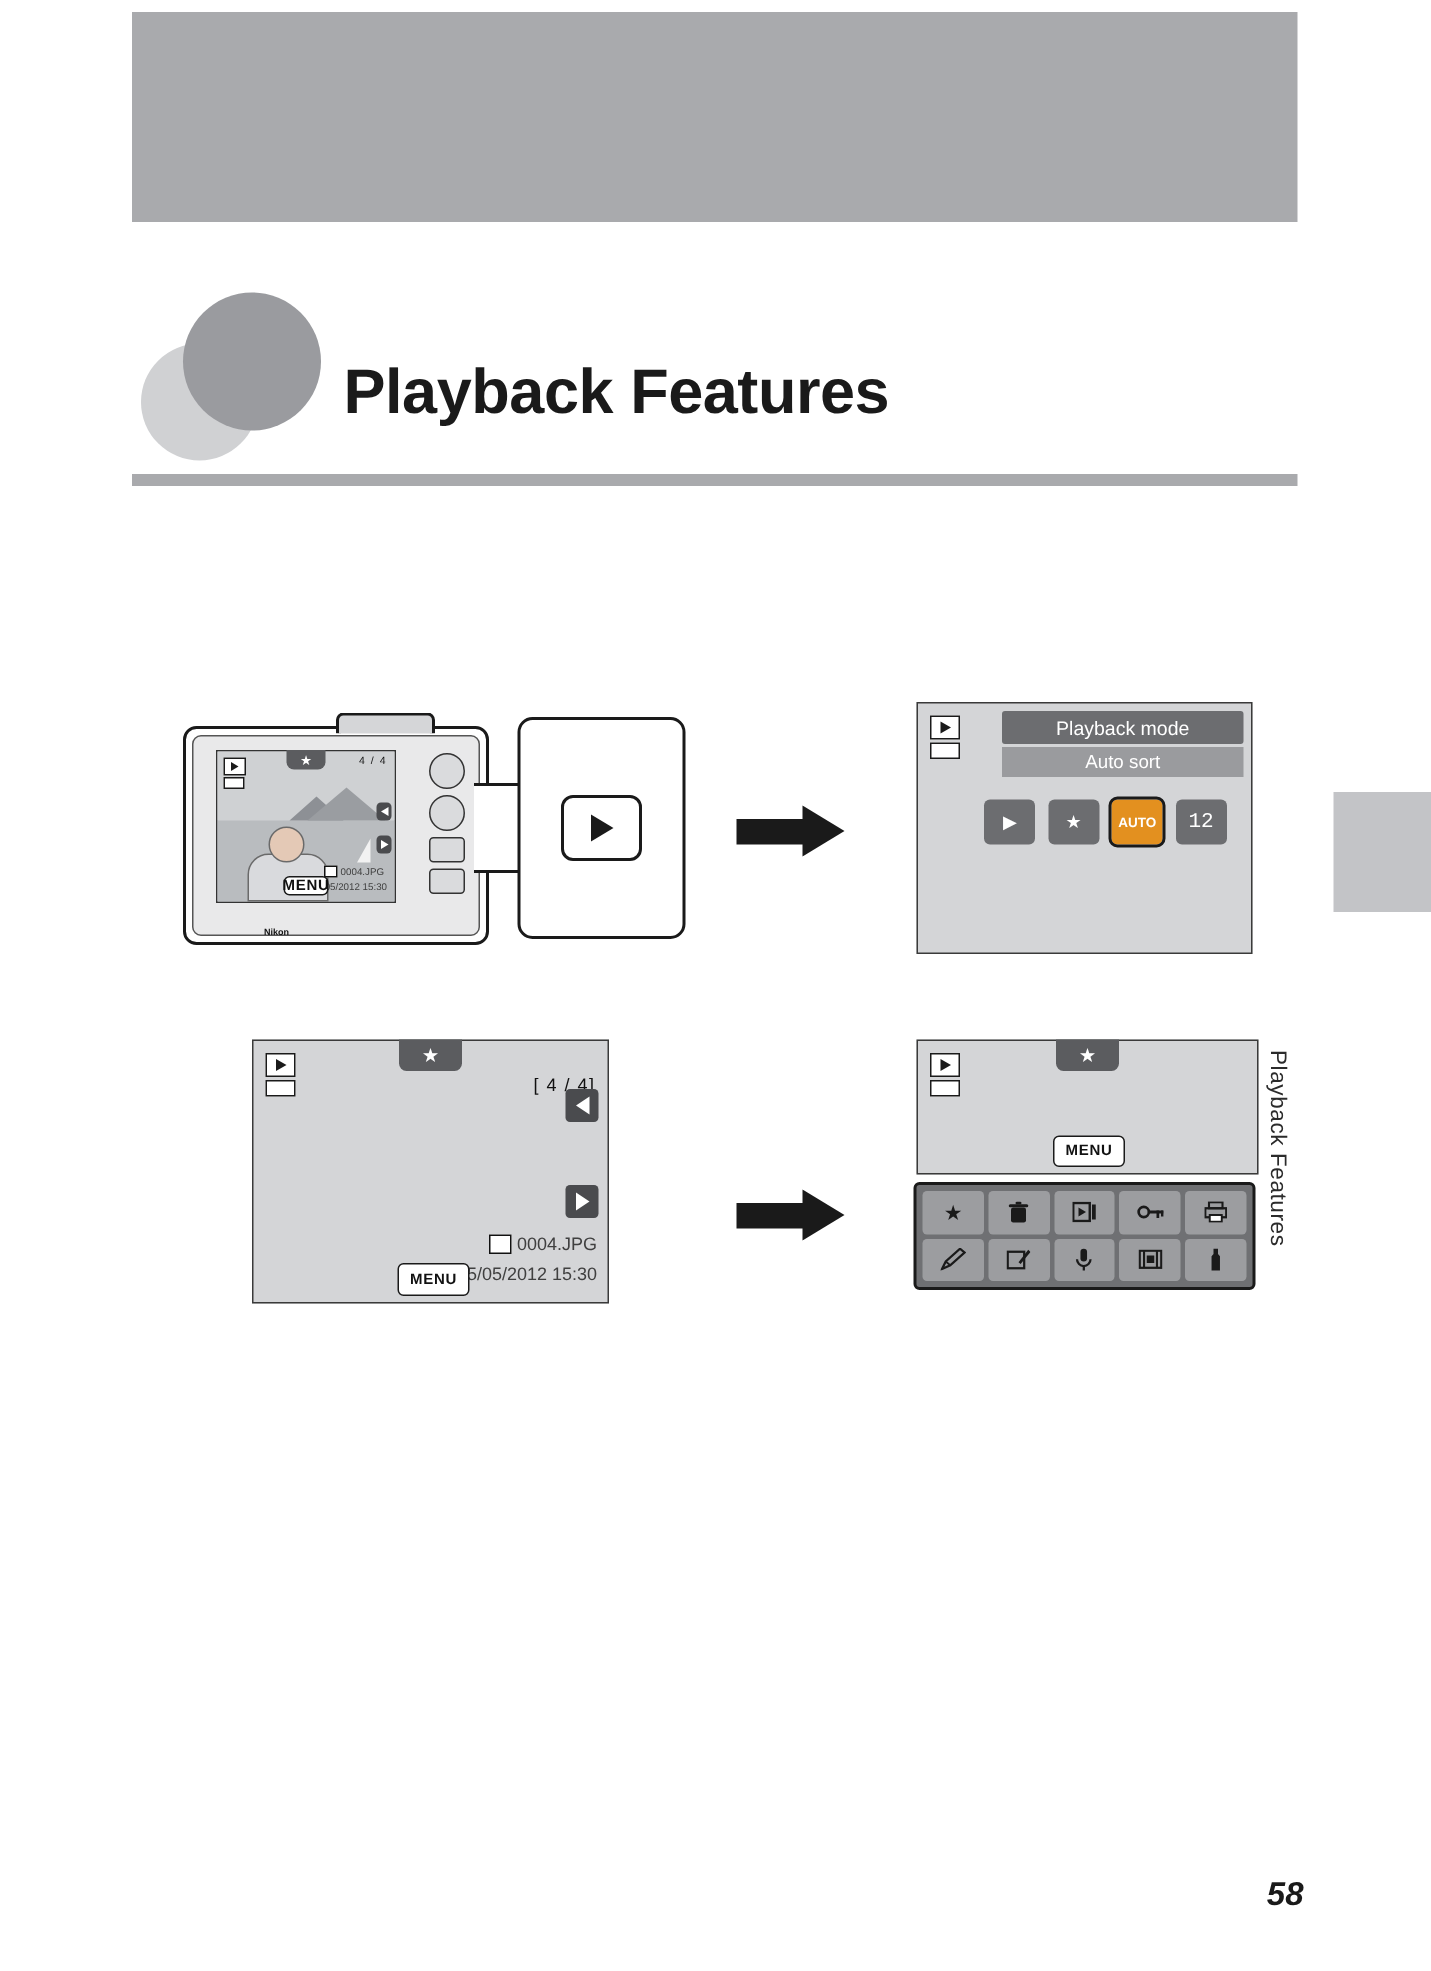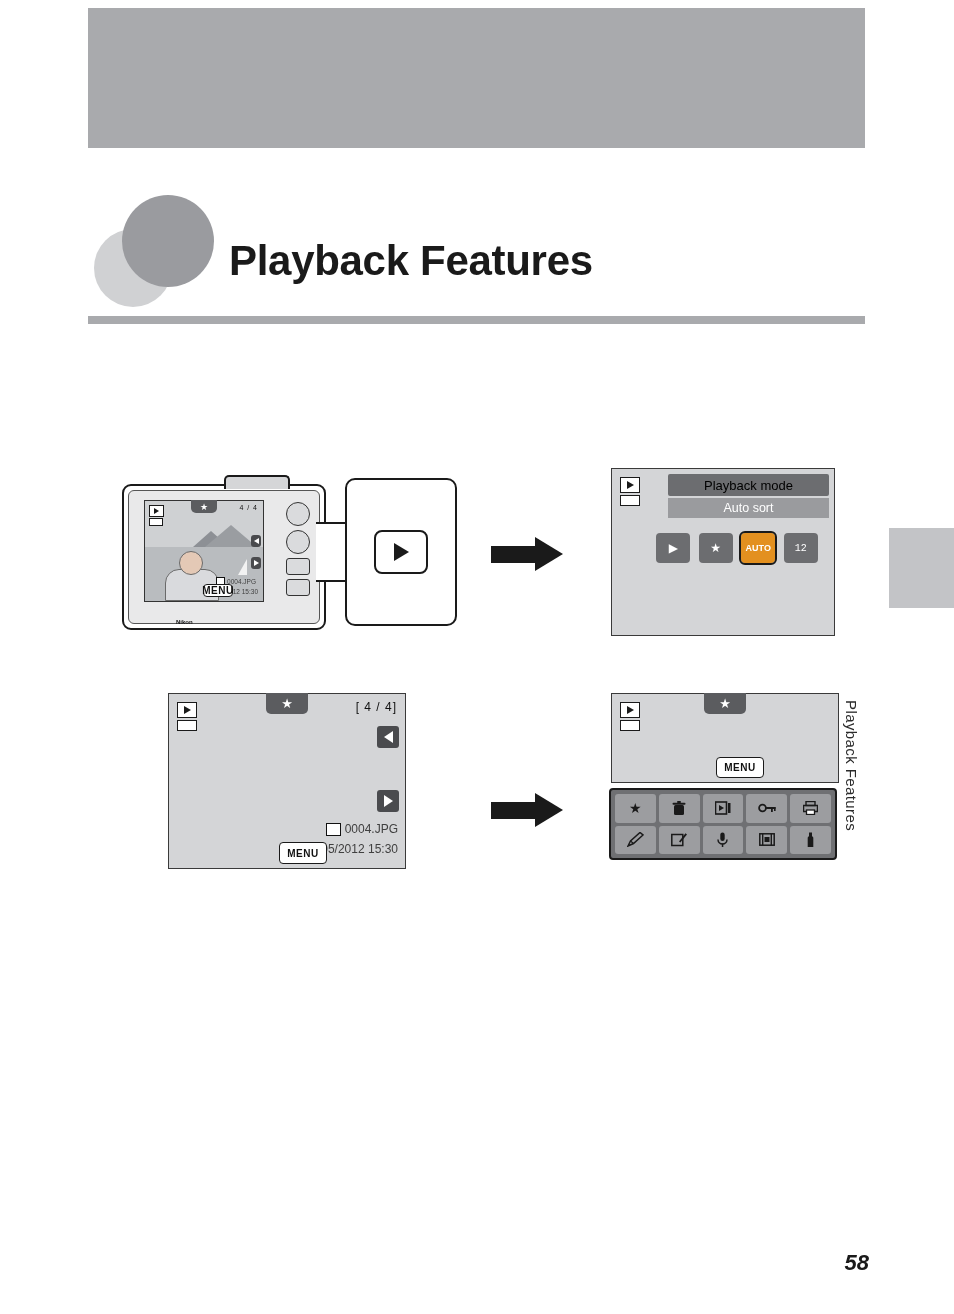--- a/index.html
+++ b/index.html
@@ -183,35 +183,35 @@
   .side-arrow .t-l{
     width:0;height:0;border-top:6px solid transparent;border-bottom:6px solid transparent;
     border-right:9px solid #fff;
   }
   .side-arrow .t-r{
     width:0;height:0;border-top:6px solid transparent;border-bottom:6px solid transparent;
     border-left:9px solid #fff;
   }
   .menu-btn{
     position:absolute;background:#fff;border:1.5px solid #1a1a1a;border-radius:4px;
-    display:flex;align-items:center;justify-content:center;margin-left:14px;
+    display:flex;align-items:center;justify-content:center;
   }
   .menu-btn span{font-size:10px;font-weight:bold;color:#111;letter-spacing:.5px;}
   .file-line{
     position:absolute;right:7px;font-size:12px;color:#404040;
     display:flex;align-items:center;gap:4px;
   }
   .file-ic{
     width:13px;height:11px;border:1.2px solid #111;background:#fff;
   }
 
   
   .pm-title{
     position:absolute;left:56px;top:5px;width:auto;right:5px;height:22px;
-    background:#6c6d70;color:#000000;font-size:13px;
+    background:#6c6d70;color:#ffffff;font-size:13px;
     display:flex;align-items:center;justify-content:center;border-radius:2px;
   }
   .pm-sub{
     position:absolute;left:56px;top:29px;right:5px;height:20px;
     background:#9a9b9e;color:#fff;font-size:12.5px;
     display:flex;align-items:center;justify-content:center;
   }
   .pm-icons{
     position:absolute;left:40px;top:60px;right:12px;height:38px;
     display:flex;align-items:center;justify-content:space-around;
@@ -314,33 +314,33 @@
     <div class="pm-icons">
       <div class="pm-ic">
           <span>▶</span>
         </div>
       <div class="pm-ic">
           <span>★</span>
         </div>
       <div class="pm-ic sel" style="font-size:9px;font-weight:bold;">
           <span>AUTO</span>
         </div>
-      <div class="pm-ic" style="font-size:10px;font-family:Liberation Mono, monospace;">
+      <div class="pm-ic" style="font-size:14px;font-family:Liberation Mono, monospace;">
           <span>12</span>
         </div>
     </div>
   </div>
 
   <div class="lcd" style="left:168px;top:693px;width:236px;height:174px;">
     <div class="lcd-top-icon">
         <i class="tri-s"></i>
       </div>
     <div class="lcd-bat"></div>
     <div class="star-tab">★</div>
-    <div class="counter" style="right:8px;">[    4 /    4]</div>
+    <div class="counter" style="right:8px;margin-top:16px;">[    4 /    4]</div>
     <div class="side-arrow" style="right:6px;top:32px;">
         <i class="t-l"></i>
       </div>
     <div class="side-arrow" style="right:6px;top:96px;">
         <i class="t-r"></i>
       </div>
     <div class="file-line" style="bottom:32px;">
       <i class="file-ic"></i>
       <span>0004.JPG</span>
     </div>

